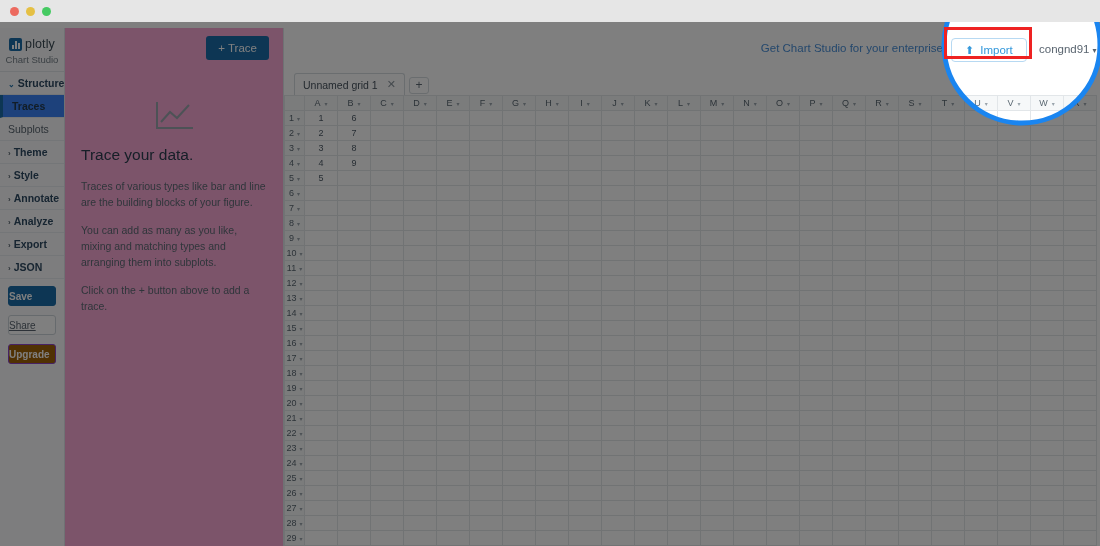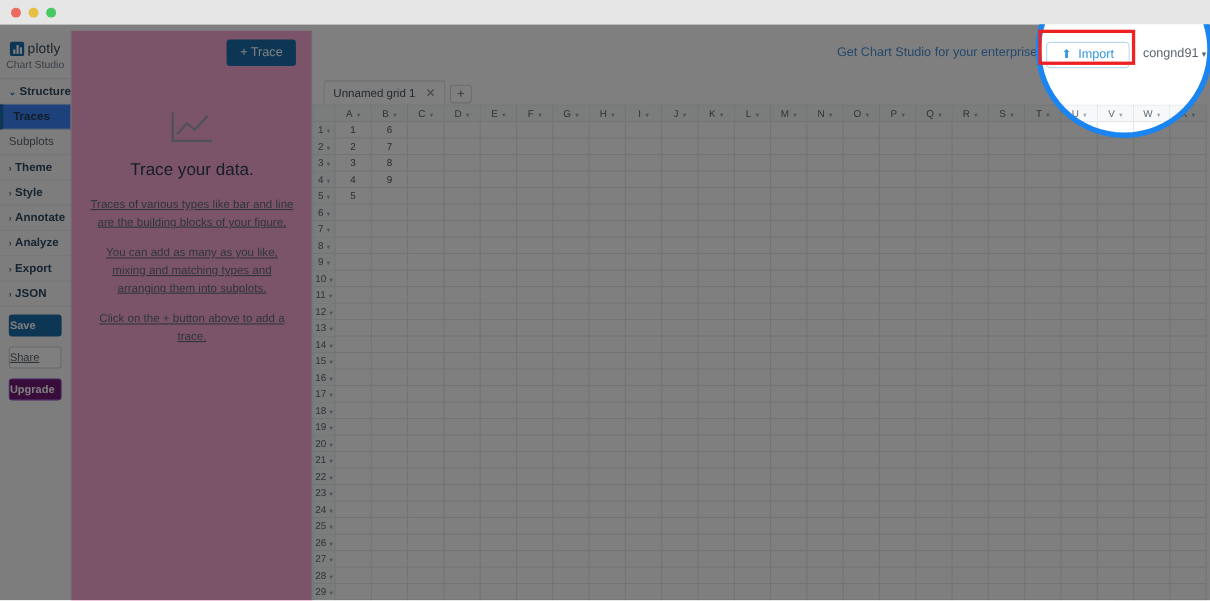--- a/index.html
+++ b/index.html
@@ -60,36 +60,36 @@
   .caret { display: inline-block; font-size: 8px; color: #5a6570; margin-right: 3px; }
   .caret.down { color: #1a6ca8; }
 
   .sbtns { padding: 7px 8px 0 8px; }
   .sbtn {
     display: block; width: 48px; height: 20px; line-height: 20px; text-align: left;
     font-size: 10px; border-radius: 3px; margin-bottom: 9px; cursor: pointer;
   }
   .sbtn.save { background: #1a6ca8; color: #fff; border: 1px solid #1a6ca8; font-weight: bold; }
   .sbtn.share { background: #fff; color: #5a6570; border: 1px solid #cdd4da; text-decoration: underline; }
-  .sbtn.upgrade { background: #701a75; color: #fff; border: 1px solid #8e44c9; font-weight: bold; }
+  .sbtn.upgrade { background: #a16207; color: #fff; border: 1px solid #8e44c9; font-weight: bold; }
 
   
   .tracepanel {
     position: absolute; left: 65px; top: 0; width: 219px; height: 524px;
     background: #f9a8d4; border-right: 1px solid #dfe4e8;
   }
   .tracebtn {
     position: absolute; right: 14px; top: 8px;
     background: #1a6ca8; color: #fff; font-size: 11.5px;
     padding: 6px 12px; border-radius: 3px; border: none; cursor: pointer;
   }
-  .empty { position: absolute; left: 0; top: 72px; width: 219px; text-align: center; padding: 0 16px; }
+  .empty { position: absolute; left: 0; top: 72px; width: 219px; text-align: left; padding: 0 16px; }
   .empty svg { display: block; margin: 0 auto 16px auto; }
   .emptytitle { font-size: 15.5px; color: #2c3e50; margin-bottom: 14px; }
-  .emptytxt { font-size: 10.5px; color: #5e6b76; line-height: 16px; margin-bottom: 12px; text-decoration: underline; }
+  .emptytxt { font-size: 10.5px; color: #5e6b76; line-height: 16px; margin-bottom: 12px; }
 
   
   .gridpane {
     position: absolute; left: 284px; top: 0; width: 816px; height: 524px;
     background: #ffffff;
   }
   .topbar { position: absolute; right: 0; top: 0; height: 44px; width: 816px; }
   .enterprise-link {
     position: absolute; right: 157px; top: 14px;
     font-size: 11.5px; color: #4a90d9; cursor: pointer; white-space: nowrap;

